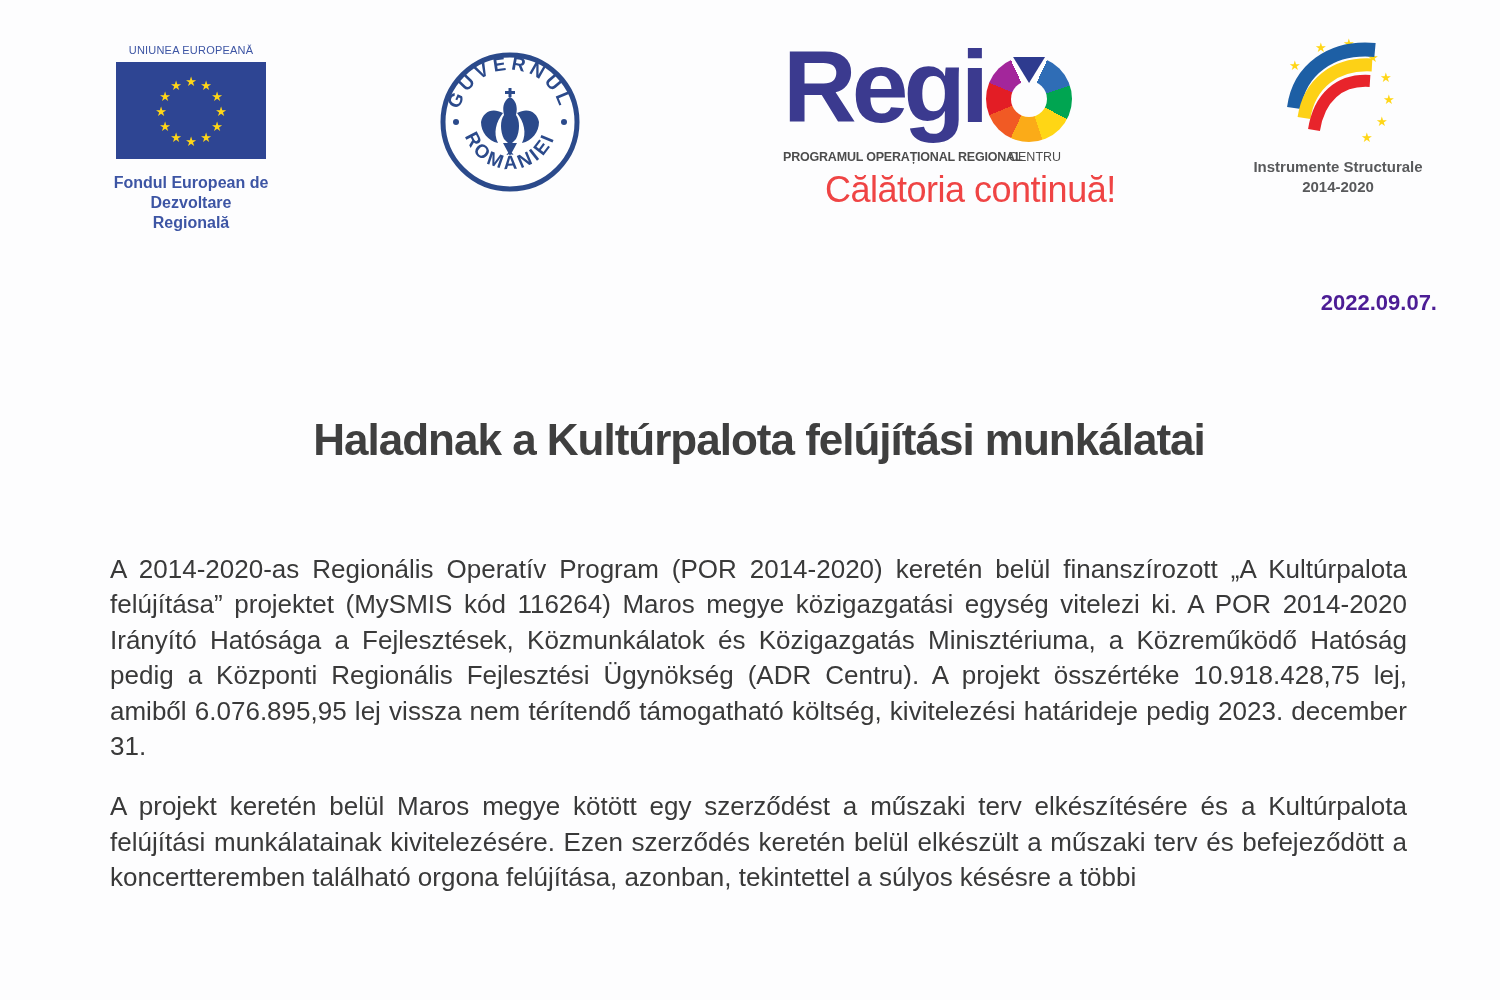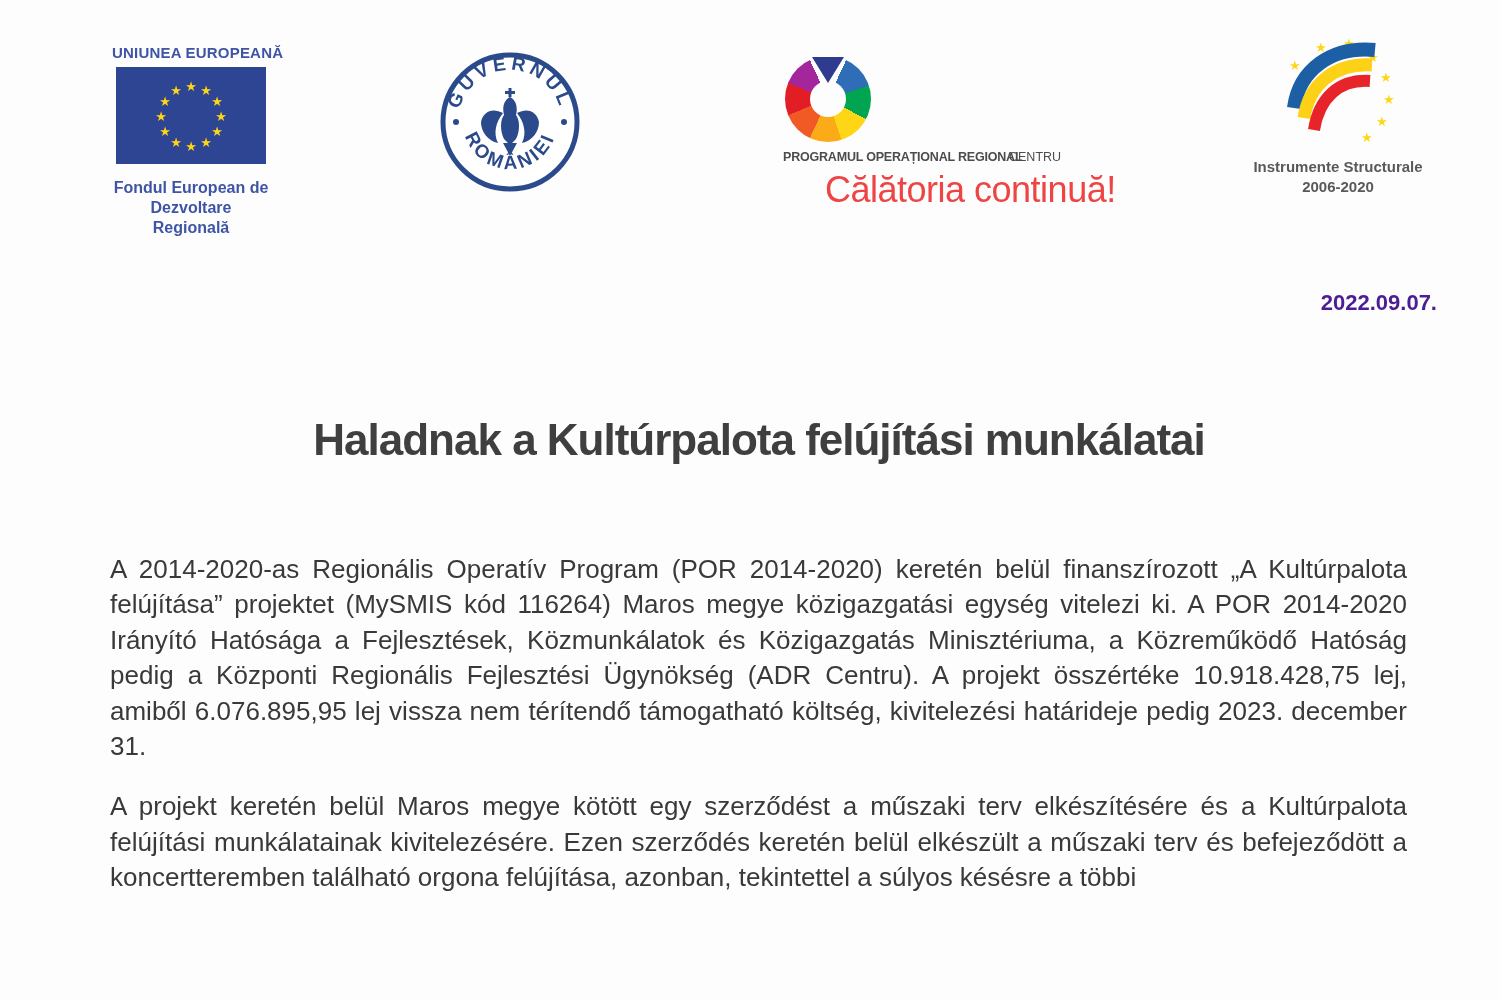--- a/index.html
+++ b/index.html
@@ -8,21 +8,21 @@
     background:#fdfdfe;
     font-family:"Liberation Sans", sans-serif;
     color:#3a3a3a;
     position:relative;
   }
 
   
   .header { position:relative; height:330px; }
 
   .eu-logo { position:absolute; left:112px; top:44px; width:158px; text-align:center; }
-  .eu-title { font-size:15px; font-weight:700; color:#3d55a4; letter-spacing:.2px; margin-bottom:6px; white-space:nowrap; }
+  .eu-title { font-size:11px; font-weight:400; color:#3d55a4; letter-spacing:.2px; margin-bottom:6px; white-space:nowrap; }
   .eu-flag { position:relative; width:150px; height:97px; background:#2e4593; margin:0 auto; }
   .eu-flag .star { position:absolute; font-size:13px; color:#ffd617; transform:translate(-50%,-50%); line-height:1; }
   .eu-caption { font-size:16px; font-weight:700; color:#3d55a4; line-height:1.25; margin-top:14px; }
 
   .gov-logo { position:absolute; left:438px; top:50px; }
 
   .regio-logo { position:absolute; left:783px; top:50px; width:345px; height:152px; }
   .regio-word-row { position:absolute; top:-16px; left:0; display:flex; align-items:flex-start; }
   .regio-wordmark { font-size:102px; line-height:1.05; font-weight:700; letter-spacing:-5px; color:#3b3a8f; }
   .regio-wheel { position:relative; width:86px; height:86px; margin-left:2px; margin-top:22px; border-radius:50%;
@@ -100,20 +100,21 @@
         <path d="M0,-27 C6,-24 8,-17 6,-9 C10,-4 10,7 6,15 L0,21 L-6,15 C-10,7 -10,-4 -6,-9 C-8,-17 -6,-24 0,-27 Z"></path>
         <path d="M7,-11 C18,-17 27,-12 29,-2 C29,8 22,17 12,19 C17,9 14,-2 7,-11 Z"></path>
         <path d="M-7,-11 C-18,-17 -27,-12 -29,-2 C-29,8 -22,17 -12,19 C-17,9 -14,-2 -7,-11 Z"></path>
         <path d="M-7,19 L0,32 L7,19 Z"></path>
       </g>
     </svg>
   </div>
 
   <div class="regio-logo">
     <div class="regio-word-row">
+      <span class="regio-wordmark">Regi</span>
       <span class="regio-wheel">
         <span class="wheel-triangle"></span>
       </span>
     </div>
     <div class="regio-subtitle-row">
       <span class="regio-program">PROGRAMUL OPERAȚIONAL REGIONAL</span>
       <span class="regio-region">CENTRU</span>
     </div>
     <div class="regio-tagline">Călătoria continuă!</div>
   </div>
@@ -129,21 +130,21 @@
         <text x="110" y="68">★</text>
         <text x="103" y="90">★</text>
         <text x="88" y="106">★</text>
       </g>
       <path d="M 102,14 C 58,10 26,34 21,72" fill="none" stroke="#1d5fa5" stroke-width="14"></path>
       <path d="M 99,29 C 62,27 36,48 31,82" fill="none" stroke="#fdd116" stroke-width="13"></path>
       <path d="M 97,45 C 66,43 46,62 41,94" fill="none" stroke="#e8242b" stroke-width="12"></path>
     </svg>
     <div class="structural-caption">
       <div>Instrumente Structurale</div>
-      <div>2006-2020</div>
+      <div>2014-2020</div>
     </div>
   </div>
 
   <div class="date">2022.09.07.</div>
 </div>
 
 <h1 class="title">Haladnak a Kultúrpalota felújítási munkálatai</h1>
 
 <div class="content">
   <p>A 2014-2020-as Regionális Operatív Program (POR 2014-2020) keretén belül finanszírozott „A Kultúrpalota felújítása” projektet (MySMIS kód 116264) Maros megye közigazgatási egység vitelezi ki. A POR 2014-2020 Irányító Hatósága a Fejlesztések, Közmunkálatok és Közigazgatás Minisztériuma, a Közreműködő Hatóság pedig a Központi Regionális Fejlesztési Ügynökség (ADR Centru). A projekt összértéke 10.918.428,75 lej, amiből 6.076.895,95 lej vissza nem térítendő támogatható költség, kivitelezési határideje pedig 2023. december 31.</p>

